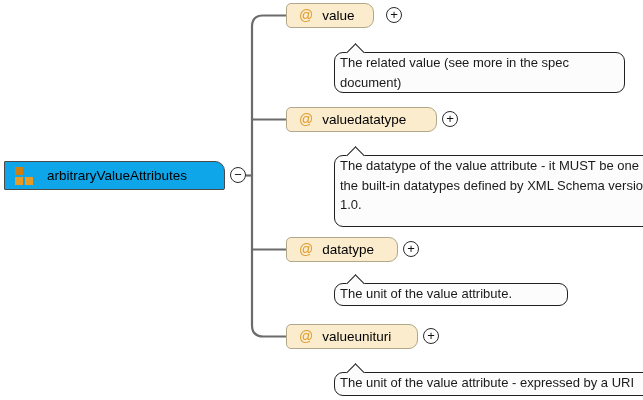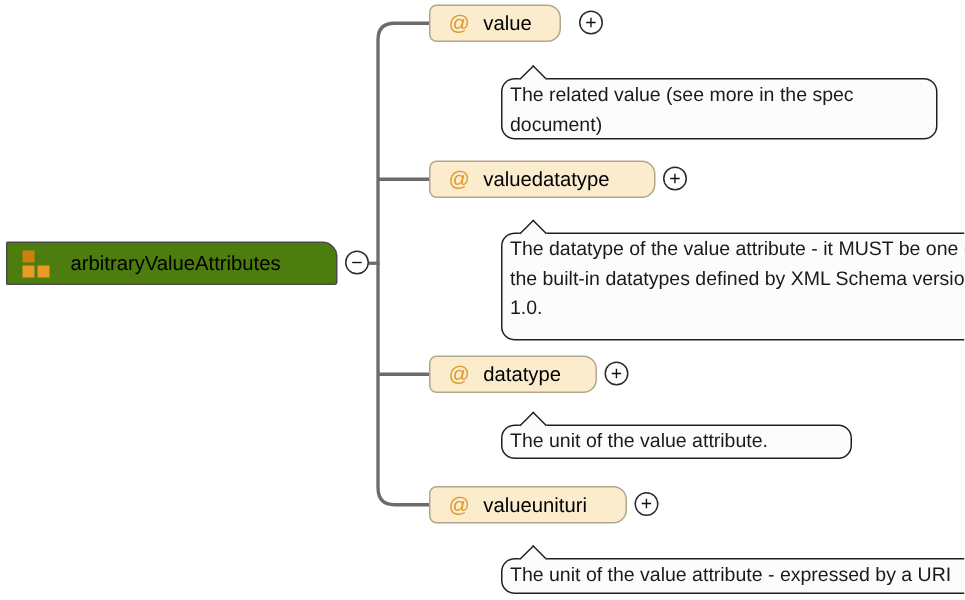--- a/index.html
+++ b/index.html
@@ -16,21 +16,21 @@
     border-radius:5px 9px 9px 5px;
     display:flex;align-items:center;z-index:2;
     font-size:13.5px;color:#000;
   }
   .node .at{
     color:#de9b2d;font-size:14px;margin:0 9px 0 12px;line-height:1;
     transform:translateY(-1px);
   }
   .root-node{
     position:absolute;left:4px;top:161px;width:221px;height:29px;
-    box-sizing:border-box;background:#4d7c0f;border:1.3px solid #4a4a4a;
+    box-sizing:border-box;background:#0ea5e9;border:1.3px solid #4a4a4a;
     border-radius:1px 10px 2px 1px;display:flex;align-items:center;
     font-size:13.5px;color:#000;z-index:2;
   }
   .icon-ag{position:relative;width:19px;height:18px;margin:0 13px 0 10px;flex:0 0 auto;}
   .icon-ag i{position:absolute;width:8px;height:8px;}
   .icon-ag .s1{left:0;top:0;background:#cf7e10;}
   .icon-ag .s2{left:0;top:10px;background:#e89c25;}
   .icon-ag .s3{left:10px;top:10px;background:#e89c25;}
 
   

